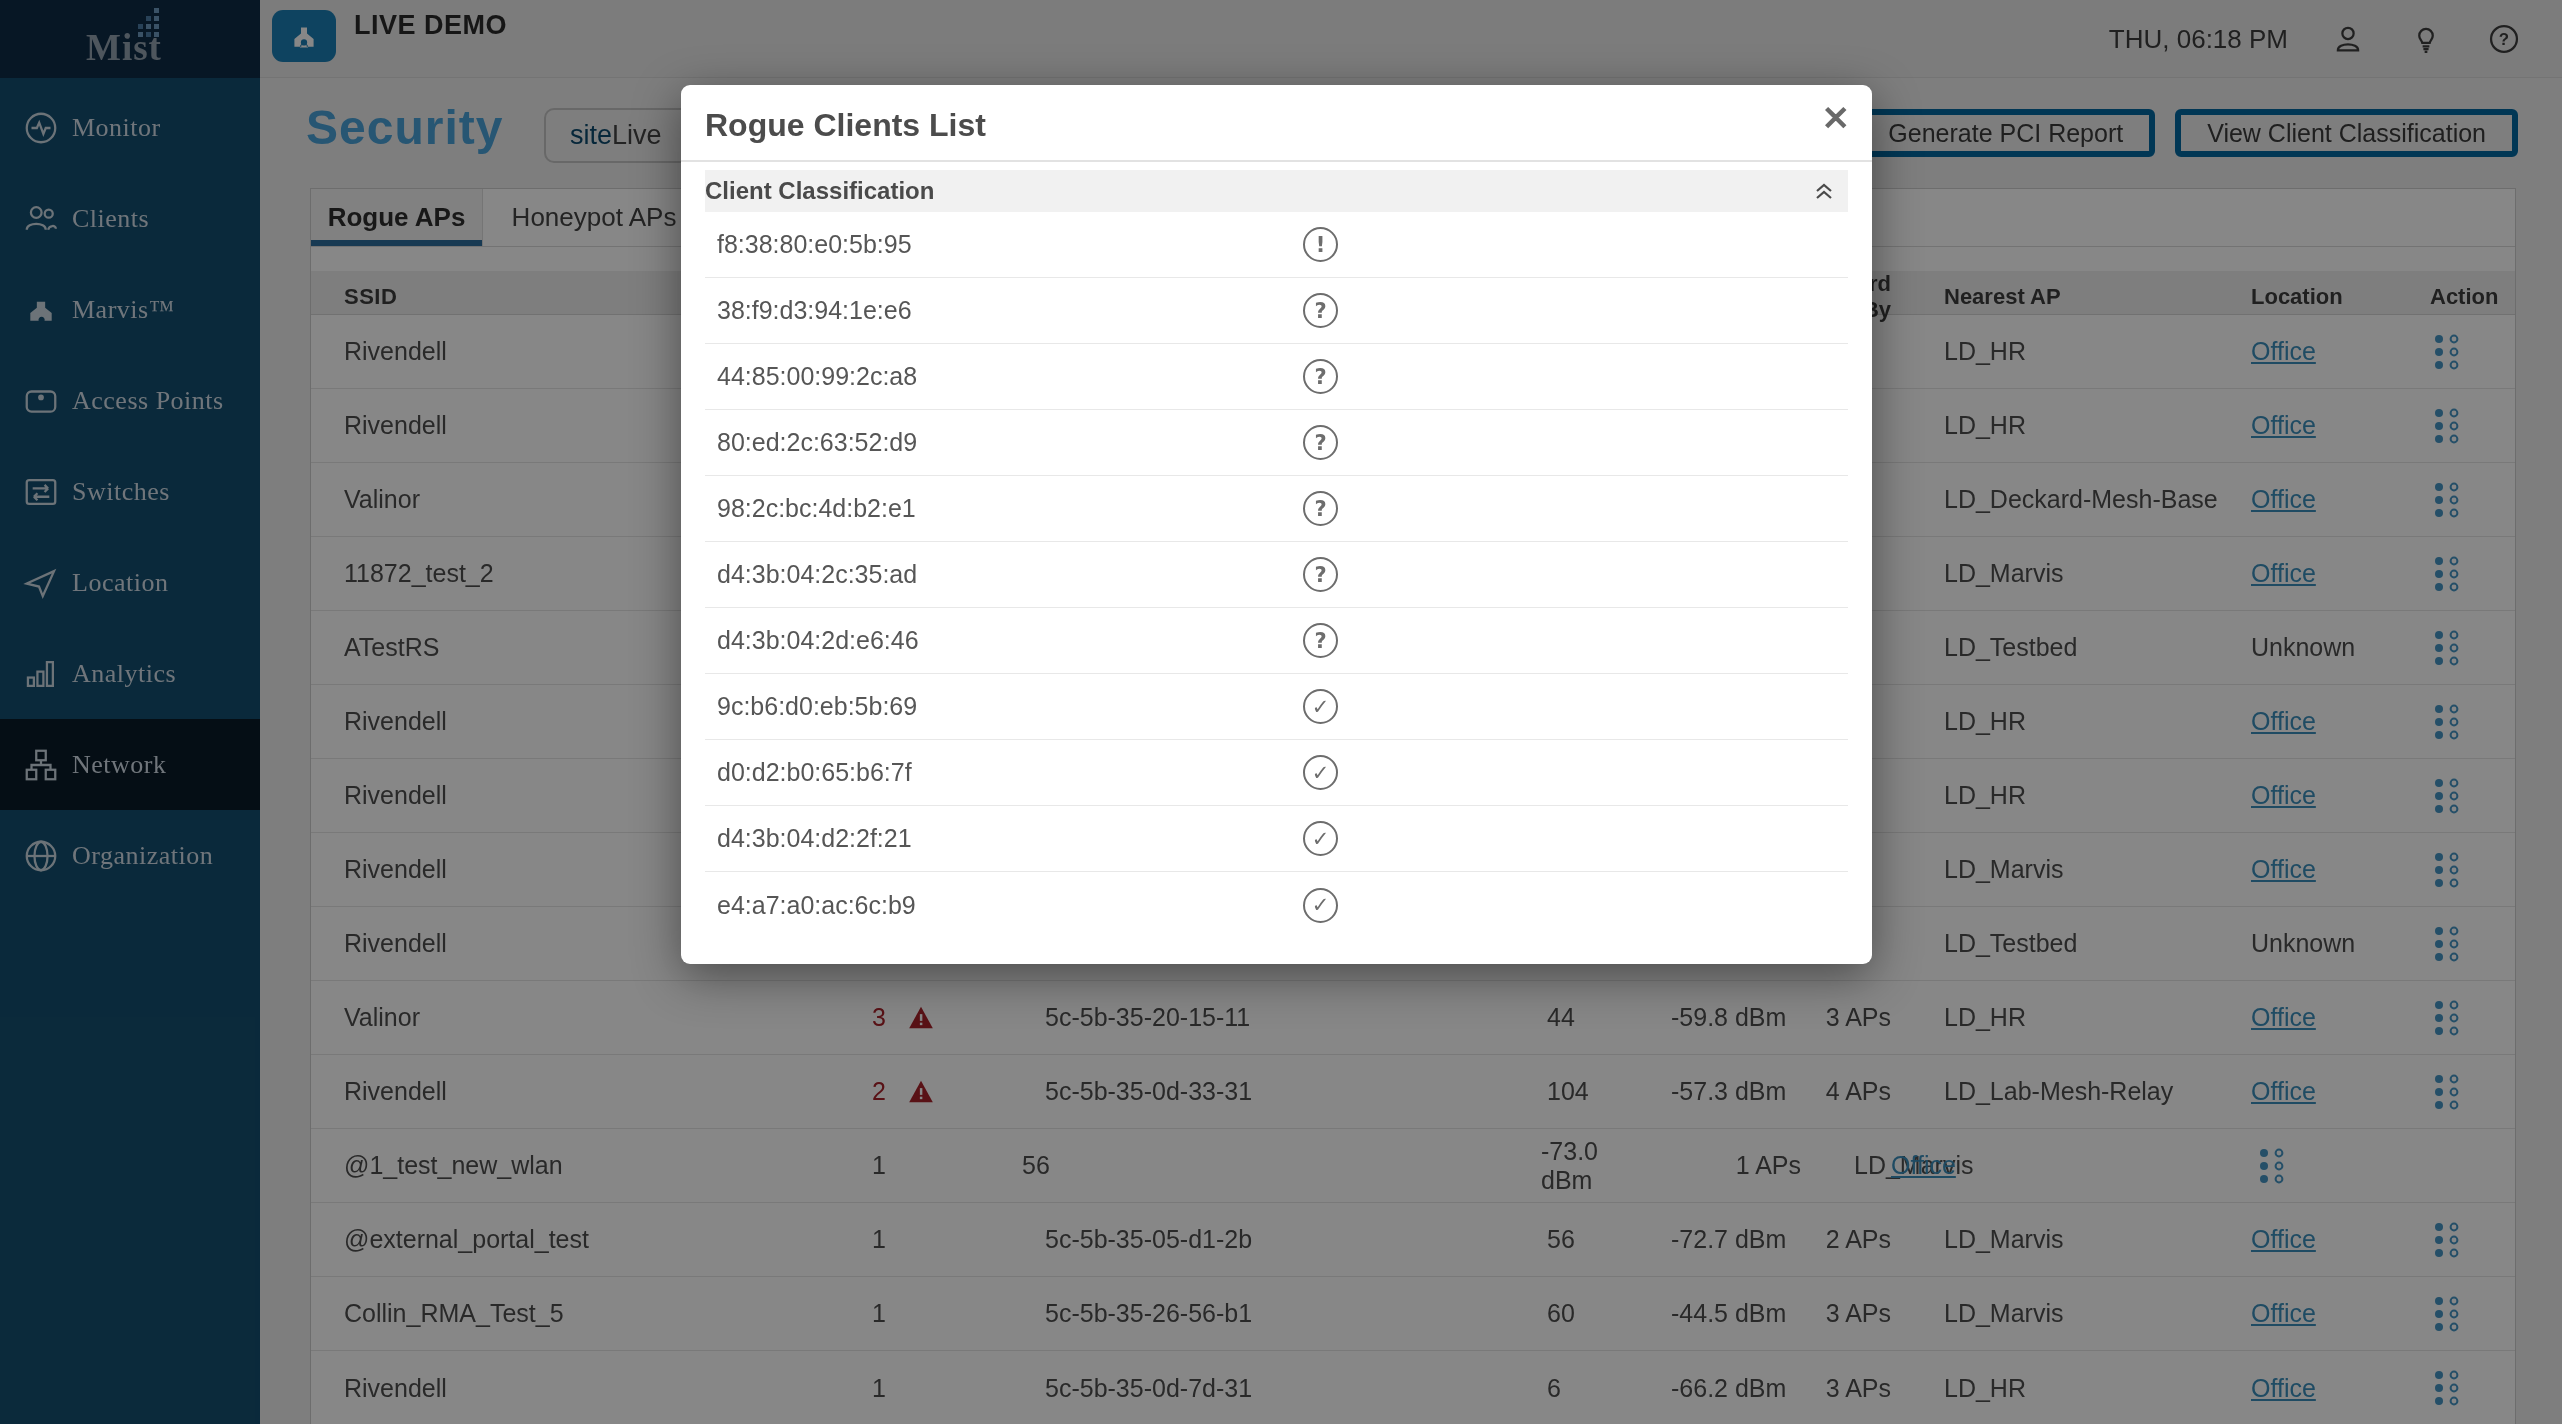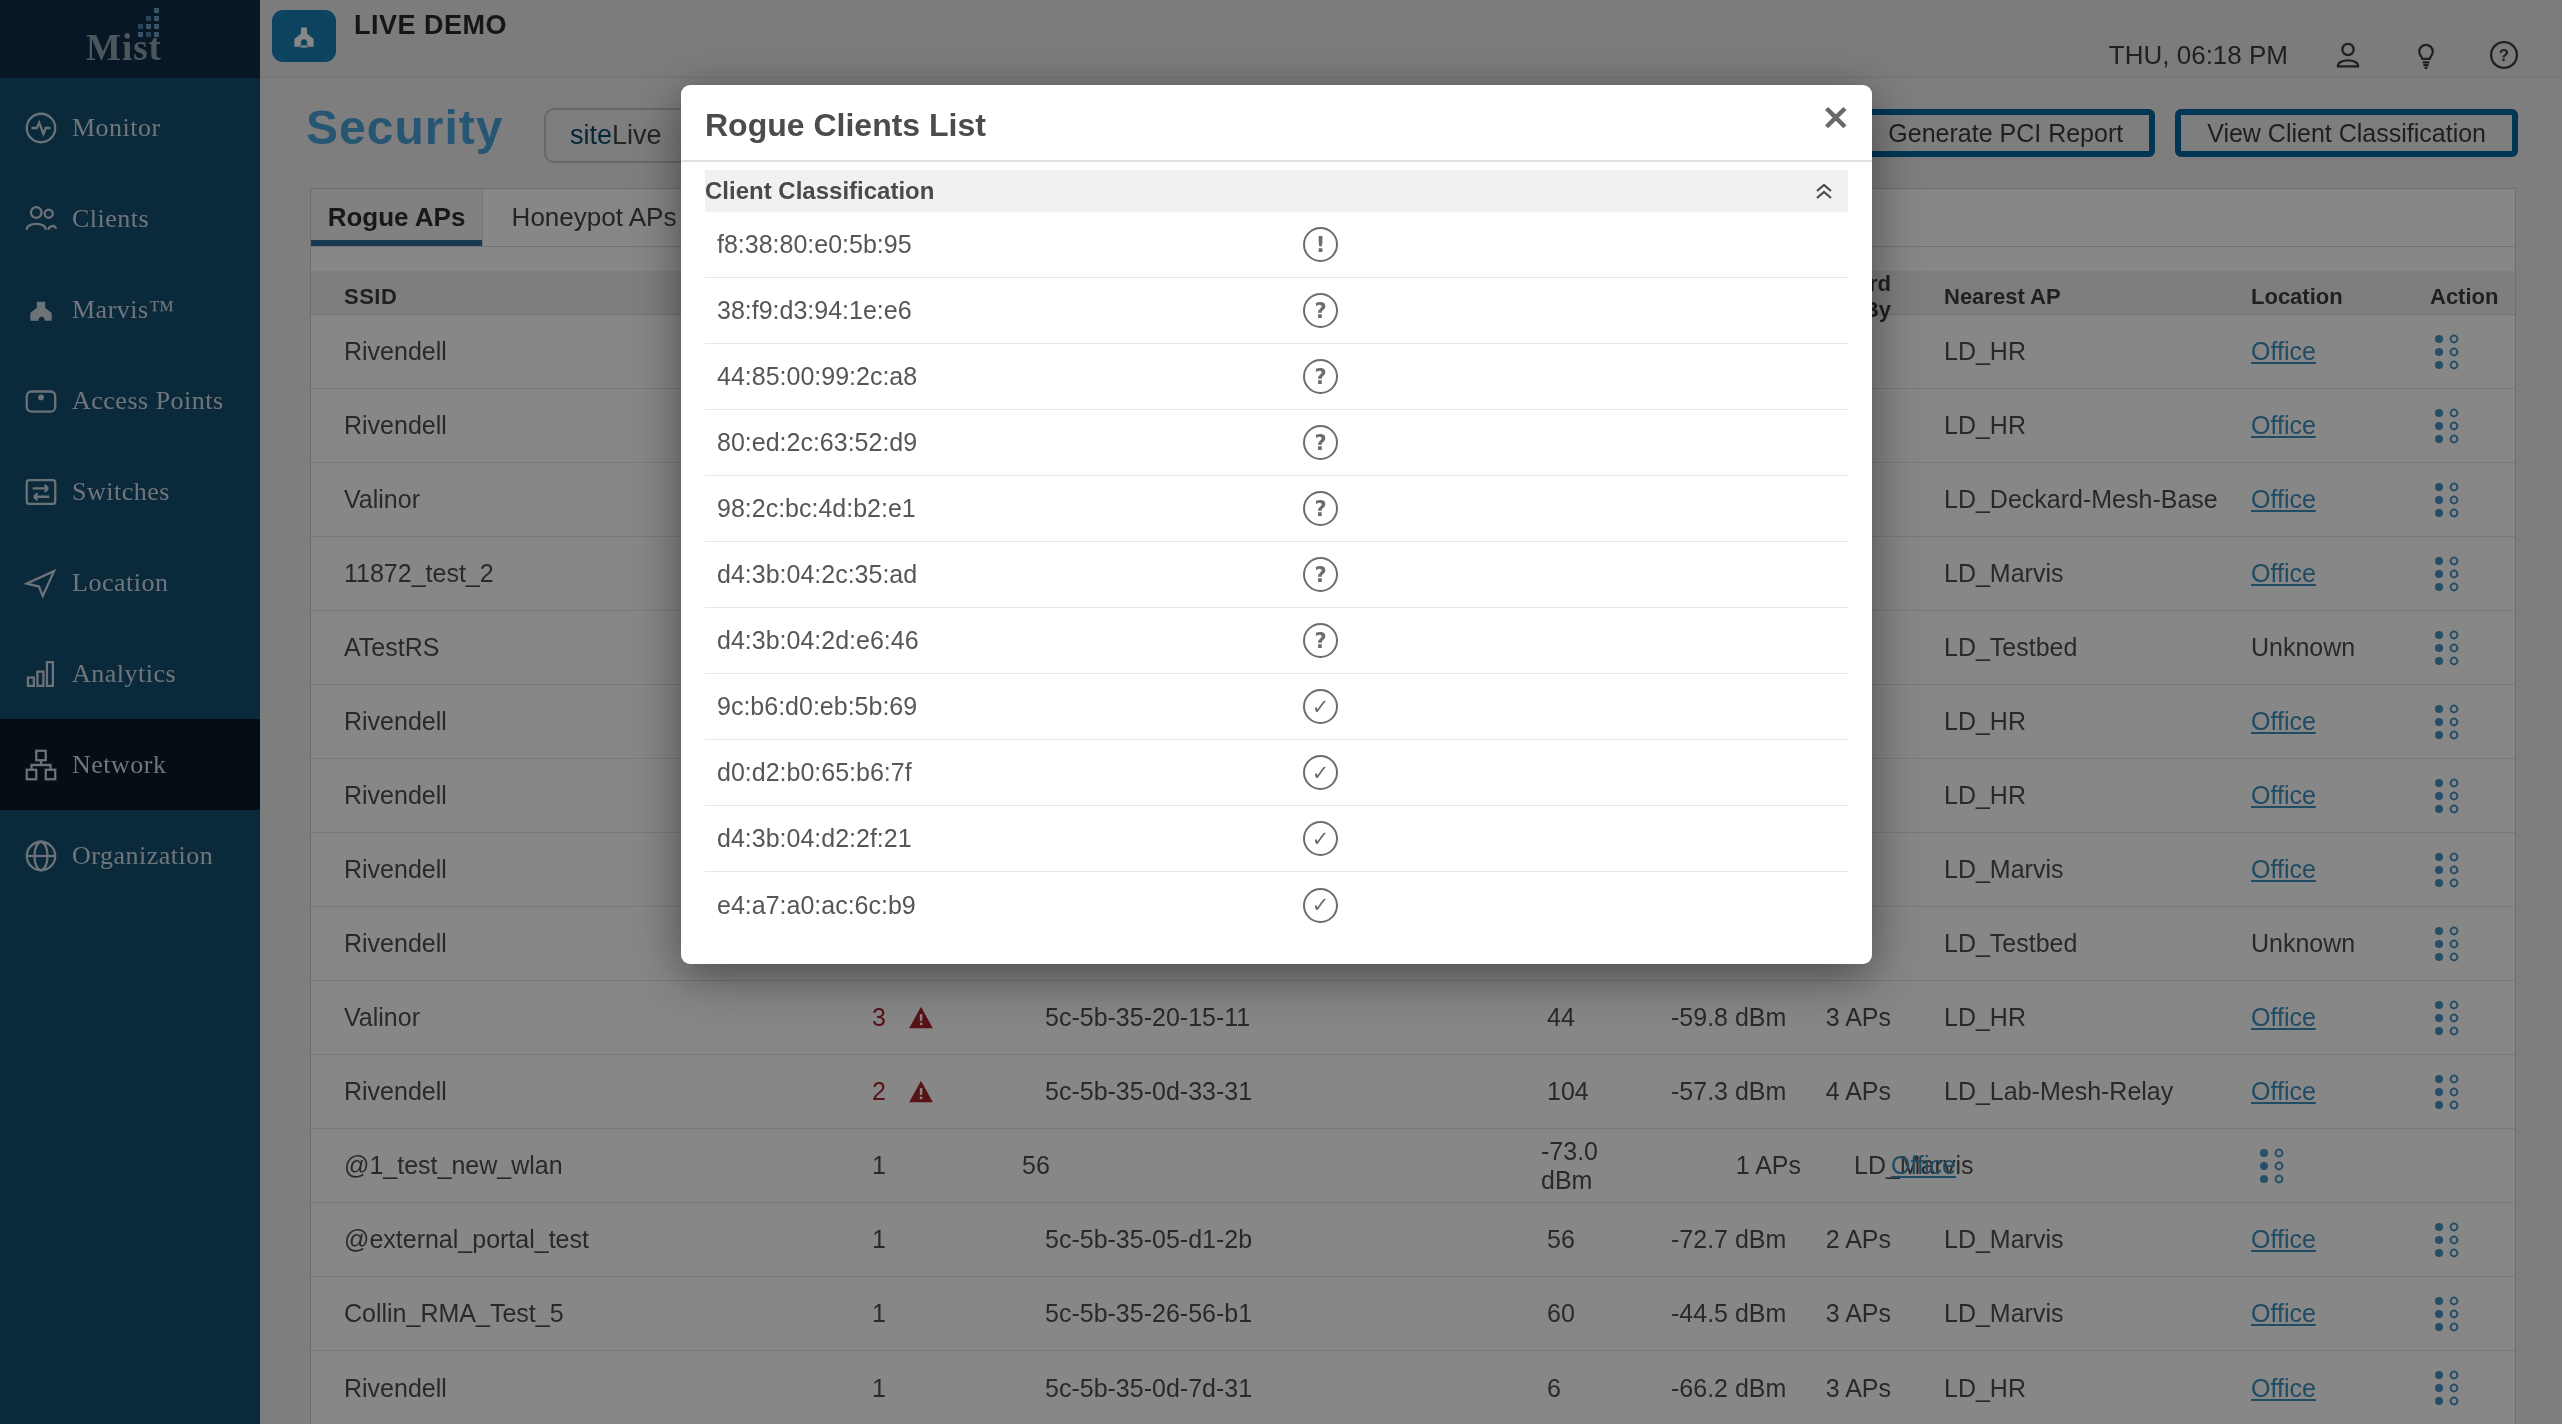--- a/index.html
+++ b/index.html
@@ -23,21 +23,21 @@
   .nav-icon svg{width:38px;height:38px;stroke:#cdd9e3;fill:none;stroke-width:1.9;}
   .nav-icon svg .fill{fill:#cdd9e3;stroke:none;}
   .nav-label{margin-left:12px;font-size:26px;letter-spacing:.5px;}
 
   
   .topbar{position:absolute;left:260px;top:0;right:0;height:78px;background:var(--topbar-bg);border-bottom:1px solid #dcdcdc;z-index:1;}
   .org-chip{position:absolute;left:12px;top:10px;display:flex;cursor:pointer;}
   .org-icon{width:64px;height:52px;border-radius:11px;background:var(--org-icon-bg);display:flex;align-items:center;justify-content:center;}
   .org-icon svg{width:40px;height:36px;}
   .org-name{margin-left:18px;font-size:27px;font-weight:bold;color:#2b2b2b;letter-spacing:.5px;}
-  .topbar-right{position:absolute;right:40px;top:16px;height:78px;display:flex;align-items:center;gap:42px;justify-content:center;}
+  .topbar-right{position:absolute;right:40px;top:0;height:78px;display:flex;align-items:center;gap:42px;justify-content:center;}
   .top-time{font-size:26px;color:#3e3e3e;}
   .top-icon{width:36px;height:36px;cursor:pointer;}
   .top-icon svg{width:36px;height:36px;stroke:#3e3e3e;fill:none;stroke-width:2;}
 
   
   .main{position:absolute;left:260px;top:78px;right:0;bottom:0;z-index:1;}
   .page-title{position:absolute;left:46px;top:22px;font-size:48px;color:var(--accent);letter-spacing:1px;}
   .site-filter{position:absolute;left:284px;top:30px;width:460px;height:55px;border:2px solid #c4c4c4;border-radius:10px;display:flex;align-items:center;padding-left:24px;font-size:27px;cursor:pointer;background:transparent;}
   .site-filter .lab{color:#0c4a6e;}
   .site-filter .val{color:#454545;}

